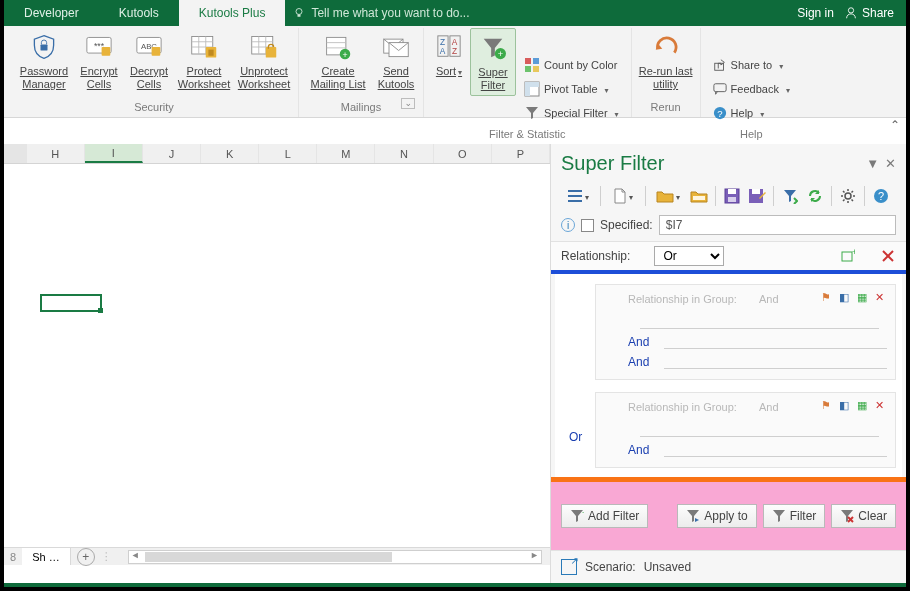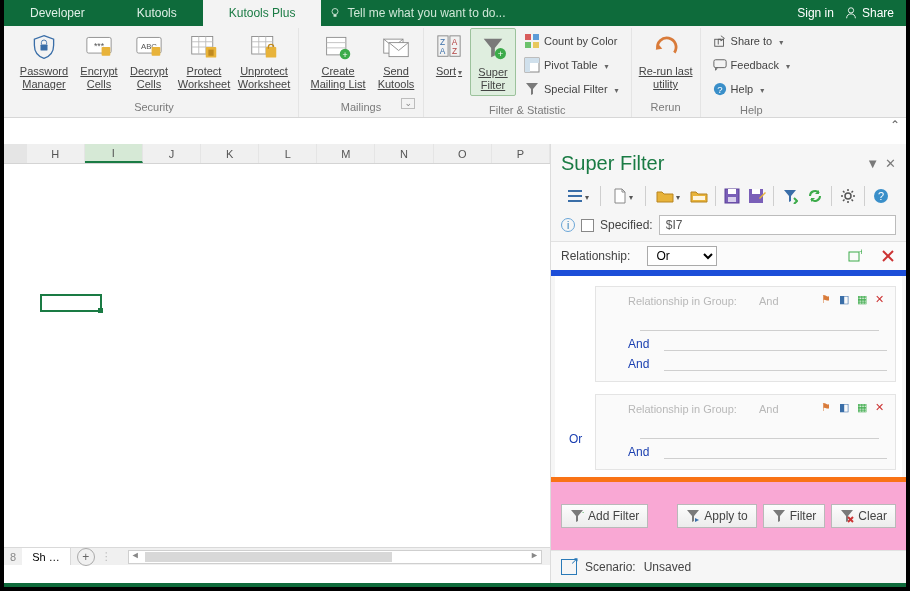--- a/index.html
+++ b/index.html
@@ -1,40 +1,40 @@
 <!DOCTYPE html>
 <html><head>
 <meta charset="utf-8">
 <style>
 * { box-sizing: border-box; margin: 0; padding: 0; font-family: "Segoe UI", Arial, sans-serif; }
 body { background: #000; width: 910px; height: 591px; overflow: hidden; }
 .frame { position: absolute; left: 4px; top: 0; width: 902px; height: 587px; background: #fff; }
 
 
 .titlebar { height: 26px; background: #0e6b3b; display: flex; align-items: stretch; color: #fff; font-size: 12px; }
-.tab { padding: 0 26px; display: flex; align-items: center; cursor: pointer; }
+.tab { padding: 0 20px; display: flex; align-items: center; cursor: pointer; }
 .tab.inactive { color: #e0f0e7; }
 .tab.active { background: #f3f3f3; color: #1a7b44; }
 .tellme { flex: 1; display: flex; align-items: center; color: #cfe7d7; gap: 6px; padding-left: 8px; }
 .lightbulb { width: 12px; height: 12px; }
 .titlebar-right { display: flex; align-items: center; gap: 10px; padding-right: 12px; }
 .signin { color: #fff; }
 .share { display: flex; align-items: center; gap: 4px; color: #fff; }
 
 
 .ribbon { height: 92px; background: #f3f3f3; border-bottom: 1px solid #d7d7d7; display: flex; padding: 2px 6px 0; font-size: 11px; color: #444; }
 .group { display: flex; flex-direction: column; align-items: center; padding: 0 4px; border-right: 1px solid #e4e4e4; }
 .group-items { flex: 1; display: flex; align-items: flex-start; }
 .group-label { font-size: 11px; color: #7a7a7a; padding: 2px 0 4px; text-align:center; width:100%; position:relative;}
 .group-label.launch::after{content:"⌄"; position:absolute; right:4px; top:-1px; font-size:9px; color:#888; border:1px solid #bcbcbc; padding:0 2px; line-height:9px;}
 .big-btn { display: flex; flex-direction: column; align-items: center; width: 60px; padding: 3px 2px; text-align: center; cursor: pointer; border-radius:2px;}
 .big-btn .icon-box { width: 32px; height: 32px; display: flex; align-items: center; justify-content: center; margin-bottom: 2px; }
 .big-btn .lbl { line-height: 13px; text-decoration: underline; }
 .big-btn.active { background: #dfeedf; border: 1px solid #9cc29c; }
-.vstack { display: flex; flex-direction: column; gap: 2px; padding: 2px 4px; }
+.vstack { display: flex; flex-direction: column; gap: 2px; padding: 2px 4px; margin-top: 24px; }
 .small-btn { display: flex; align-items: center; gap: 4px; height: 22px; padding: 0 4px; cursor: pointer; white-space:nowrap;}
 .small-btn .caret::after { content: "▾"; font-size: 8px; color: #666; margin-left: 3px; }
 .ribbon-collapse { position:absolute; right:6px; top:118px; font-size:12px; color:#666; cursor:pointer;}
 
 
 .sheet-area { position: absolute; left: 0; top: 144px; width: 546px; bottom: 22px; background: #fff; }
 .col-headers { display: flex; height: 20px; border-bottom: 1px solid #d4d4d4; font-size: 11px; color: #555; }
 .col-h { width: 62px; border-right: 1px solid #e5e5e5; display: flex; align-items: center; justify-content: center; background: #f0f0f0; }
 .col-h:first-child { width: 24px; background:#e5e5e5;}
 .col-h.sel { background: #d6e9d6; border-bottom:2px solid #1a7b44;}
@@ -63,21 +63,21 @@
 .tbtn { width: 22px; height: 22px; display: flex; align-items: center; justify-content: center; cursor: pointer; border-radius: 2px; }
 .tbtn.wide { width: 34px; position: relative; }
 .tbtn .drop::after { content: "▾"; font-size: 8px; color: #555; margin-left: 2px; }
 .sep { width: 1px; height: 20px; background: #cfcfcf; margin: 0 2px; }
 
 .spec-row { display: flex; align-items: center; gap: 6px; padding: 2px 10px 6px; }
 .info-i { width:14px; height:14px; border-radius:50%; border:1px solid #6aa6d8; color:#2a7ab8; font-size:10px; display:flex; align-items:center; justify-content:center;}
 .chk { width: 13px; height: 13px; border: 1px solid #888; background: #fff; }
 .spec-input { flex: 1; height: 20px; border: 1px solid #bcbcbc; padding: 9px 6px; font-size: 12px; background: #fff; color:#555;}
 
-.rel-row { display: flex; align-items: center; gap: 17px; padding: 4px 10px; border-top:1px solid #e2e2e2; border-bottom:6px solid #1d4ed8; background:#fbfbfb;}
+.rel-row { display: flex; align-items: center; gap: 24px; padding: 4px 10px; border-top:1px solid #e2e2e2; border-bottom:4px solid #1d4ed8; background:#fbfbfb;}
 .rel-select { width: 70px; height: 20px; border: 1px solid #aaa; background: #fff; font-size: 12px; padding: 0 4px; }
 .rel-spacer { flex:1; }
 .rel-icon { width:16px; height:16px; cursor:pointer; display:flex; align-items:center; justify-content:center;}
 
 .groups-scroll { flex:1; overflow-y:auto; padding: 10px 6px 6px 10px; background:#fff; margin: 0 4px;}
 .group-card { border:1px solid #e4e4e4; background:#fafafa; padding:8px 8px 10px 32px; position:relative; margin-bottom:12px; margin-left:30px;}
 .group-card .ghdr { color:#b8b8b8; font-size:11px; display:flex; align-items:flex-start; gap:8px;}
 .group-card .ghdr .gv { color:#b8b8b8;}
 .group-card .gicons { position:absolute; right:6px; top:6px; display:flex; gap:4px;}
 .gic { width:14px; height:14px; font-size:11px; cursor:pointer;}

